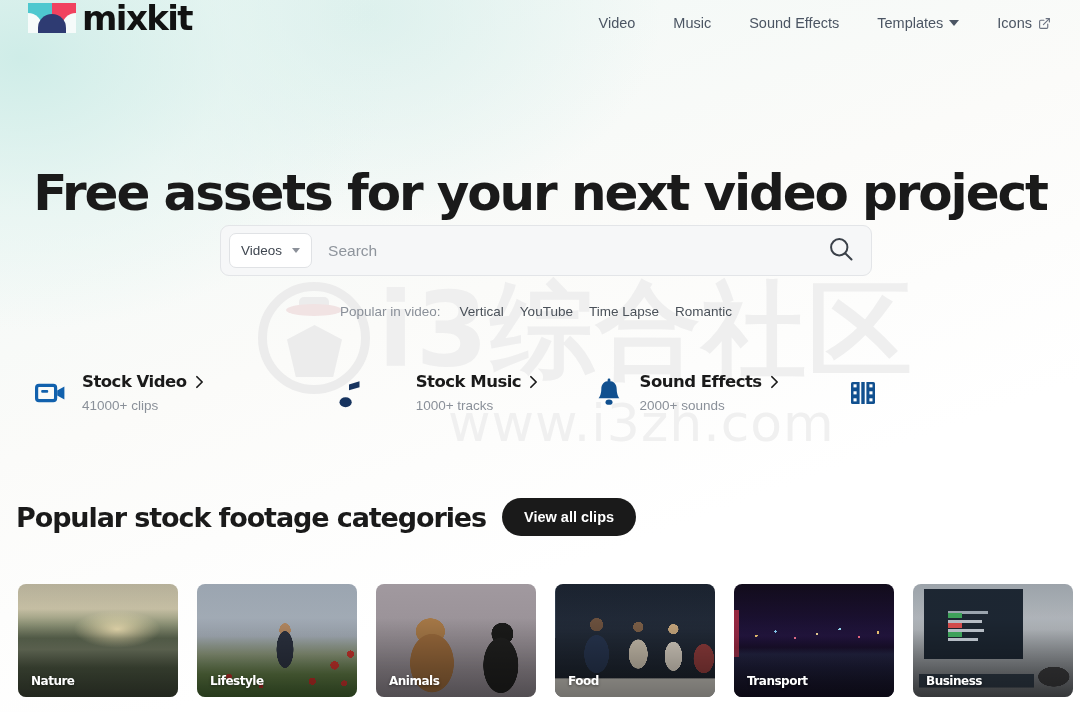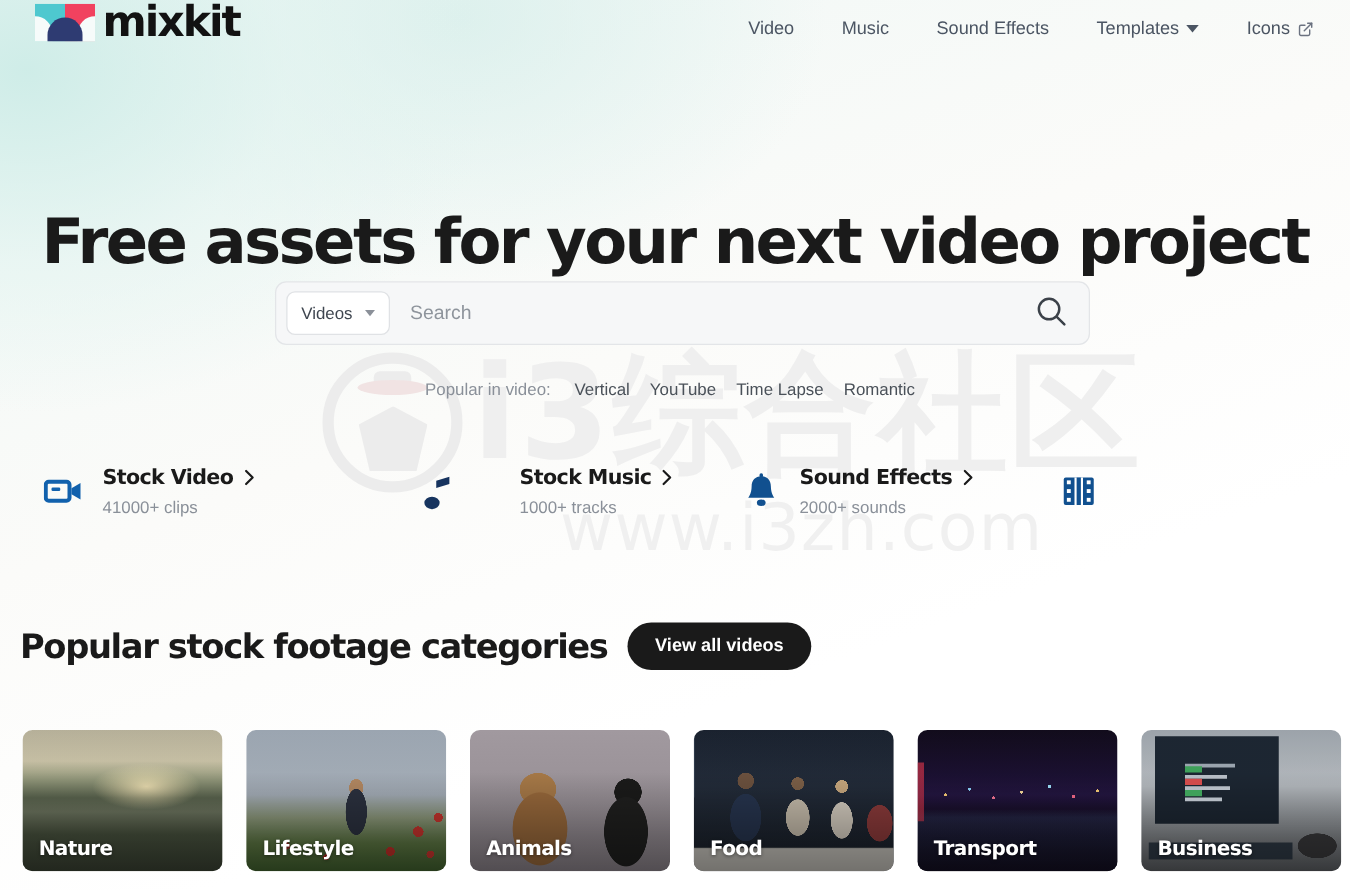--- a/index.html
+++ b/index.html
@@ -368,21 +368,21 @@
   .card-img { position: absolute; inset: 0; }
   .card-shade {
     position: absolute; inset: 0;
     background: linear-gradient(to bottom, rgba(0,0,0,0.02) 30%, rgba(0,0,0,0.30) 75%, rgba(0,0,0,0.42) 100%);
   }
   .card-label {
     position: absolute;
     left: 13px;
     bottom: 9px;
     font-family: "DejaVu Sans", sans-serif;
-    font-size: 16px;
+    font-size: 12px;
     font-weight: 700;
     color: #ffffff;
     letter-spacing: -0.5px;
     text-shadow: 0 1px 3px rgba(0,0,0,0.45);
   }
 
   
   .img-nature {
     background:
       radial-gradient(ellipse 70px 30px at 62% 40%, rgba(255,238,190,0.85) 0%, rgba(255,238,190,0) 62%),
@@ -645,21 +645,21 @@
           <rect x="20.4" y="18.3" width="3.1" height="3.1" fill="#ffffff"></rect>
           <rect x="10.6" y="2" width="6.8" height="22" fill="#ffffff"></rect>
           <rect x="12.3" y="2" width="3.4" height="22" fill="#11508f"></rect>
         </svg>
       </div>
     </div>
   </div>
 
   <div class="section-head">
     <div class="section-title">Popular stock footage categories</div>
-    <button class="view-all">View all videos</button>
+    <button class="view-all">View all clips</button>
   </div>
 
   <div class="cards">
 
     <div class="card">
       <div class="card-img img-nature"></div>
       <div class="card-shade"></div>
       <div class="card-label">Nature</div>
     </div>
 

